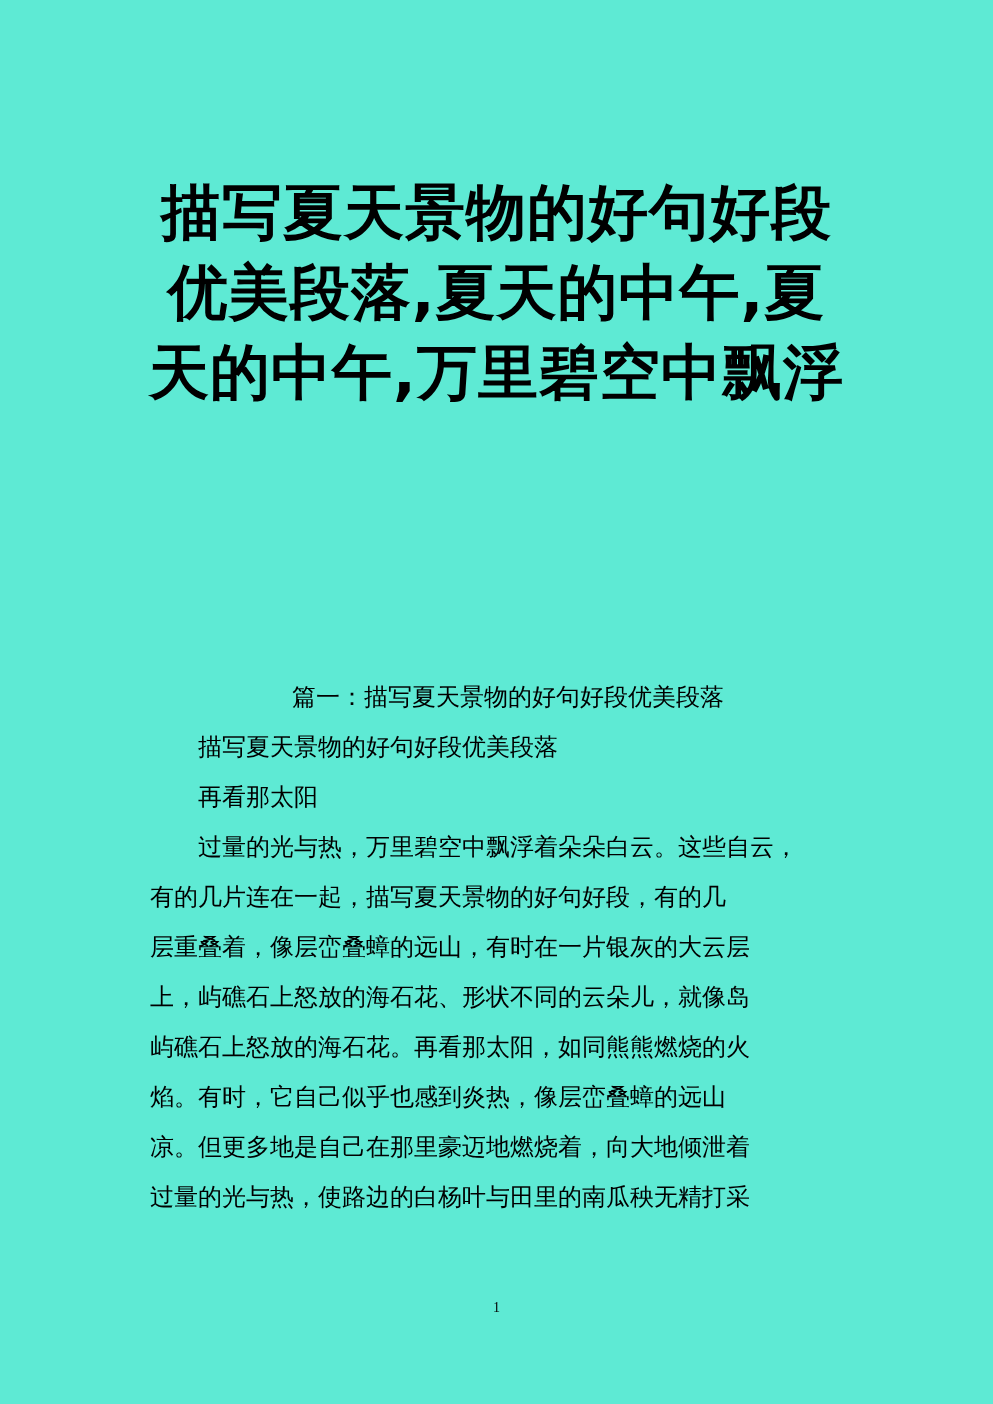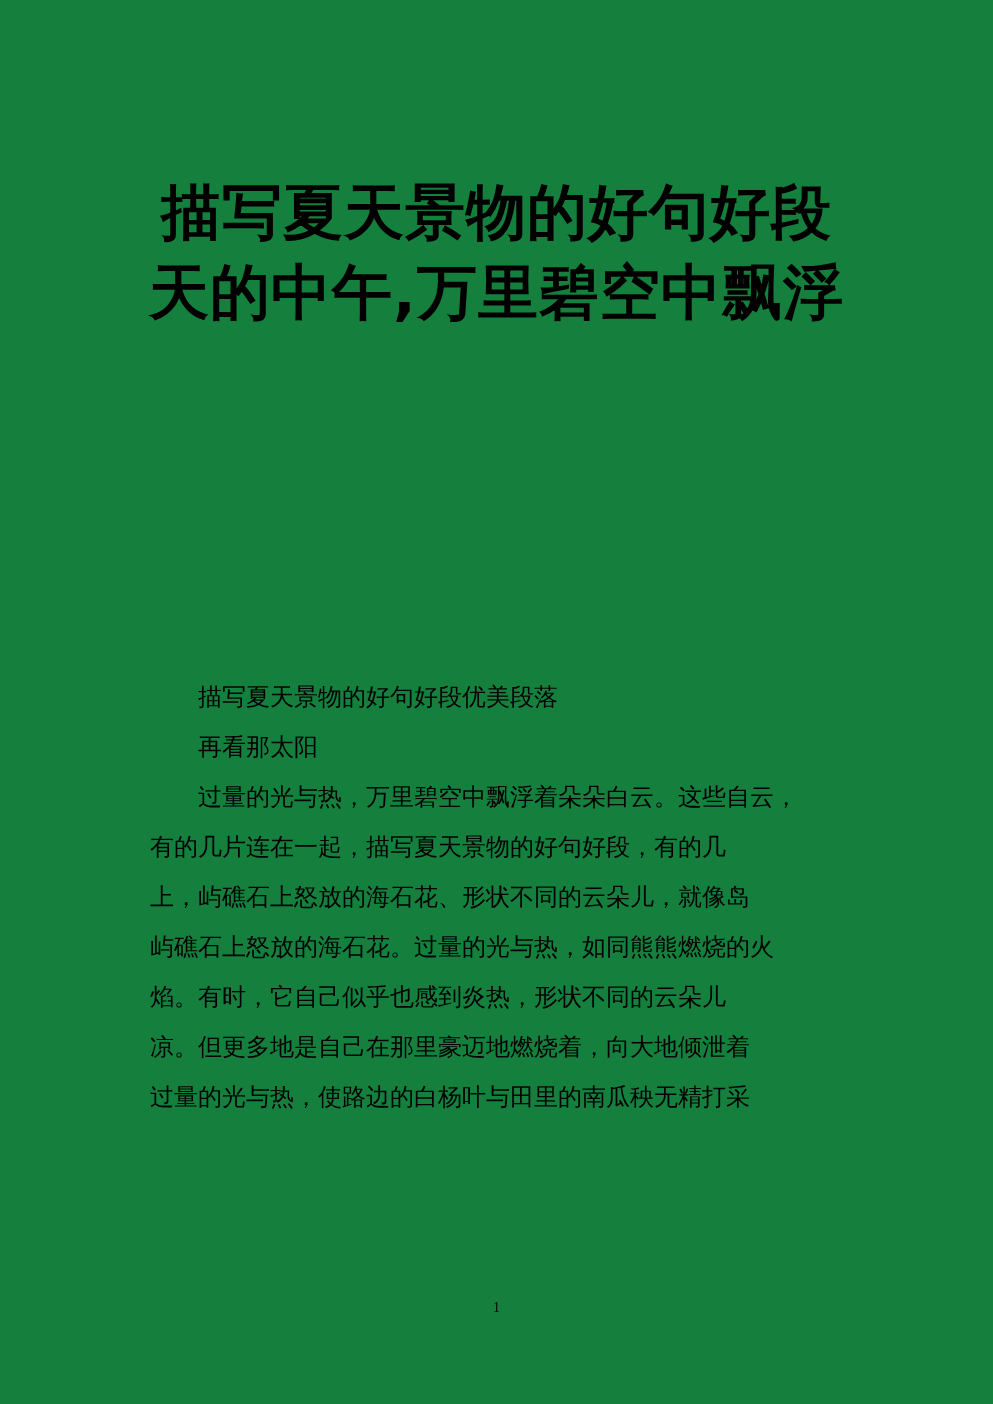--- a/index.html
+++ b/index.html
@@ -12,21 +12,21 @@
       height: 1404px;
       position: relative;
       overflow: hidden;
       color: #000000;
     }
     .page {
       position: absolute;
       left: 0; top: 0;
       width: 993px;
       height: 1404px;
-      background: #15803d;
+      background: #5eead4;
     }
     .title {
       position: absolute;
       left: 140px;
       top: 172px;
       width: 713px;
       margin: 0;
       text-align: center;
       font-family: "DejaVu Sans", "Liberation Sans", sans-serif;
       font-weight: bold;
@@ -64,32 +64,35 @@
       color: #000000;
     }
   </style>
 </head>
 <body>
 
 <div class="page">
 
   <h1 class="title">
     <span>描写夏天景物的好句好段</span>
+    <span>优美段落,夏天的中午,夏</span>
     <span>天的中午,万里碧空中飘浮</span>
   </h1>
 
   <div class="body-text">
+    <span class="line indent-heading">篇一：描写夏天景物的好句好段优美段落</span>
     <span class="line indent-2">描写夏天景物的好句好段优美段落</span>
     <span class="line indent-2">再看那太阳</span>
     <div>
       <span class="line indent-2">过量的光与热，万里碧空中飘浮着朵朵白云。这些自云，</span>
       <span class="line">有的几片连在一起，描写夏天景物的好句好段，有的几</span>
+      <span class="line">层重叠着，像层峦叠蟑的远山，有时在一片银灰的大云层</span>
       <span class="line">上，屿礁石上怒放的海石花、形状不同的云朵儿，就像岛</span>
-      <span class="line">屿礁石上怒放的海石花。过量的光与热，如同熊熊燃烧的火</span>
-      <span class="line">焰。有时，它自己似乎也感到炎热，形状不同的云朵儿</span>
+      <span class="line">屿礁石上怒放的海石花。再看那太阳，如同熊熊燃烧的火</span>
+      <span class="line">焰。有时，它自己似乎也感到炎热，像层峦叠蟑的远山</span>
       <span class="line">凉。但更多地是自己在那里豪迈地燃烧着，向大地倾泄着</span>
       <span class="line">过量的光与热，使路边的白杨叶与田里的南瓜秧无精打采</span>
     </div>
   </div>
 
   <div class="page-number">1</div>
 
 </div>
 
 </body></html>

